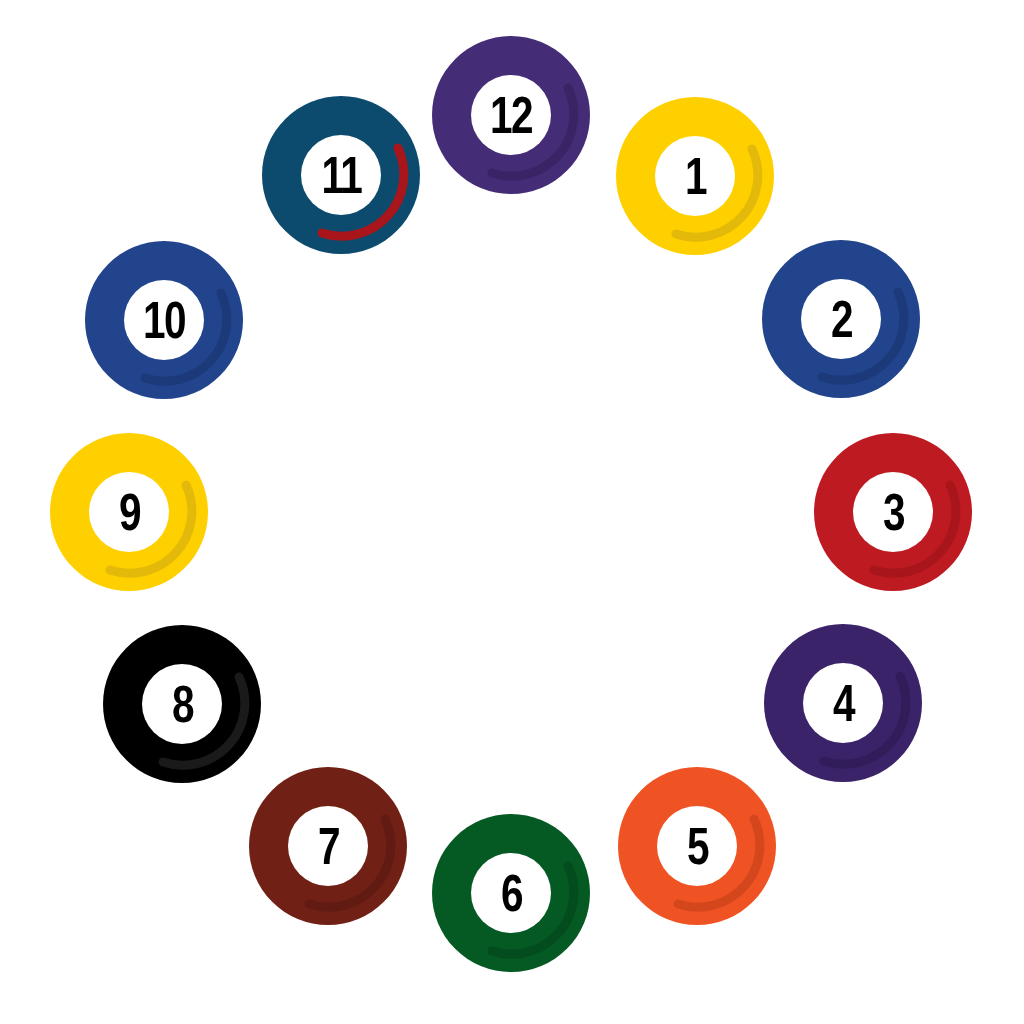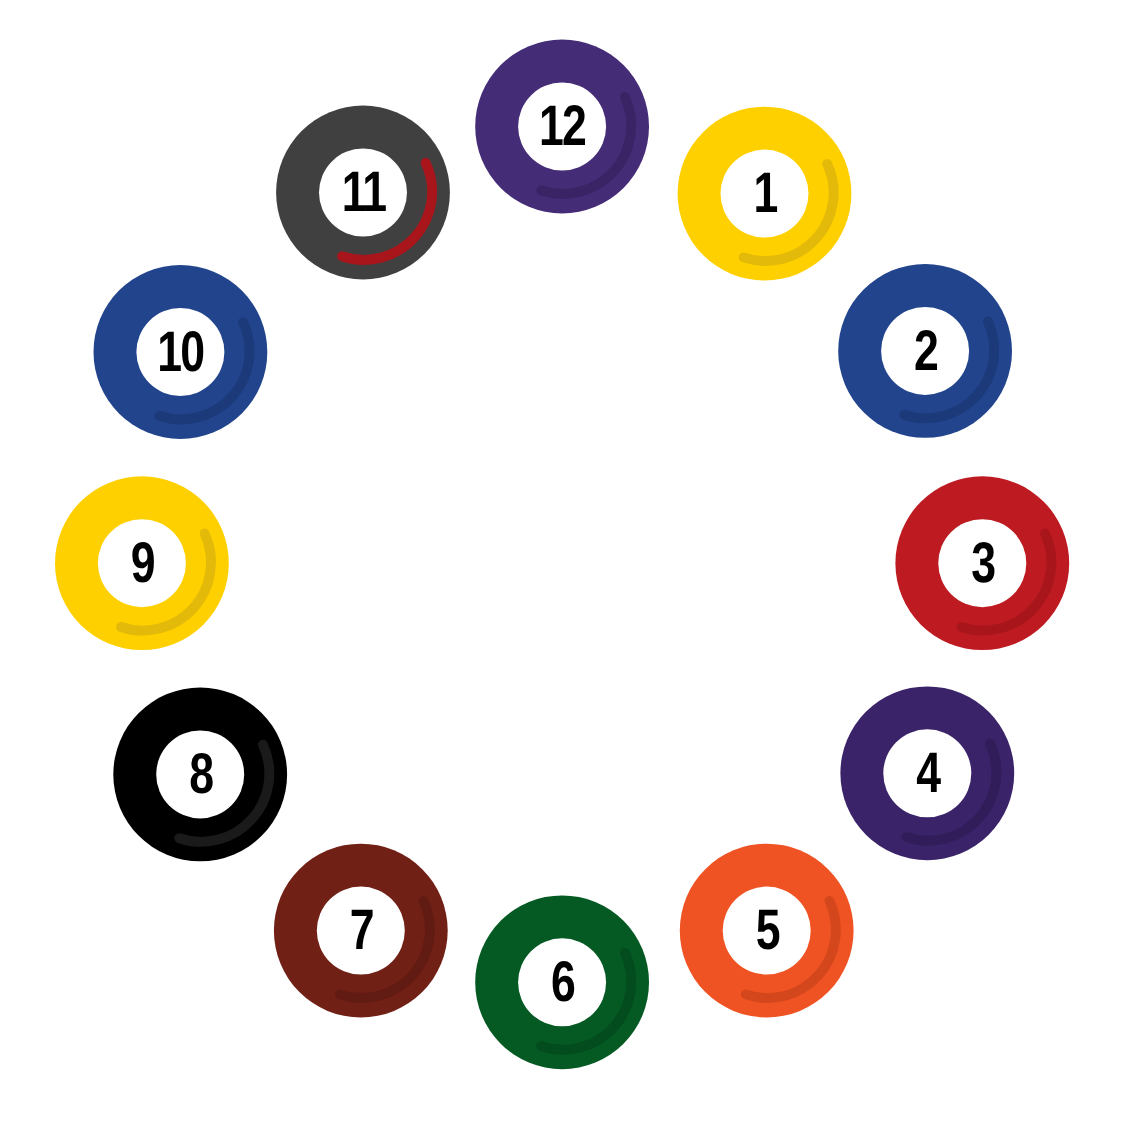--- a/index.html
+++ b/index.html
@@ -97,21 +97,21 @@
       </div>
   </div>
   <div class="ball" style="left: 85px; top: 241px; background: rgb(33, 68, 141);">
     <svg class="shade" viewBox="0 0 158 158">
         <path d="M136 52 A62 62 0 0 1 60 137" fill="none" stroke-width="9" stroke-linecap="round" stroke="#1C3A79"></path>
       </svg>
     <div class="spot">
         <span class="num">10</span>
       </div>
   </div>
-  <div class="ball" style="left: 251px; top: 96px; background: #404040;">
+  <div class="ball" style="left: 262px; top: 96px; background: #0c4a6e;">
     <svg class="shade" viewBox="0 0 158 158">
         <path d="M136 52 A62 62 0 0 1 60 137" fill="none" stroke-width="9" stroke-linecap="round" stroke="#A8161C"></path>
       </svg>
     <div class="spot">
         <span class="num">11</span>
       </div>
   </div>
 </div>
 
 </body></html>

